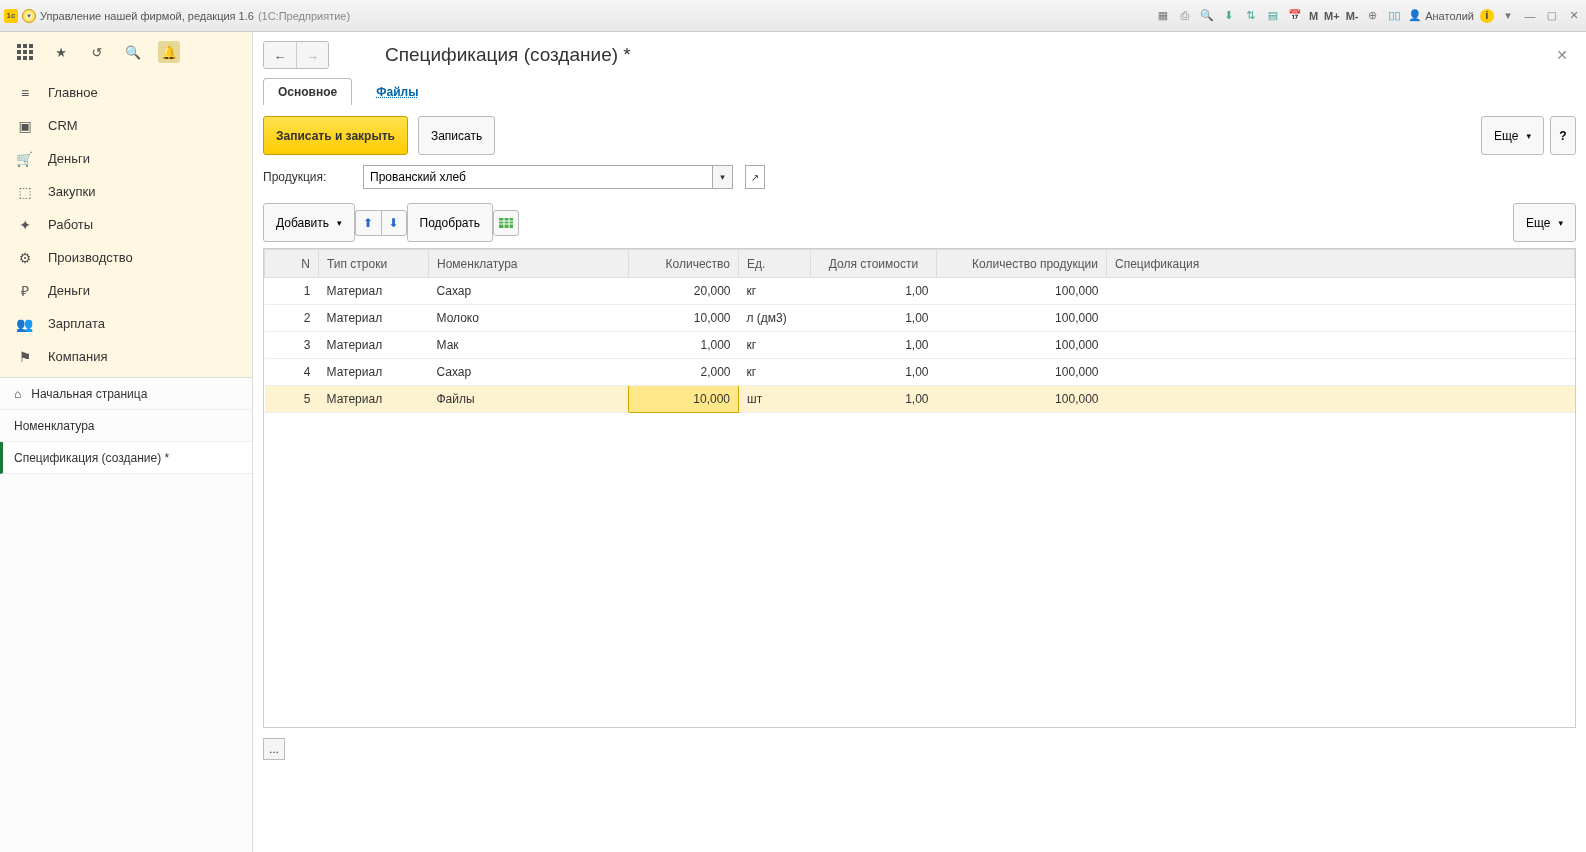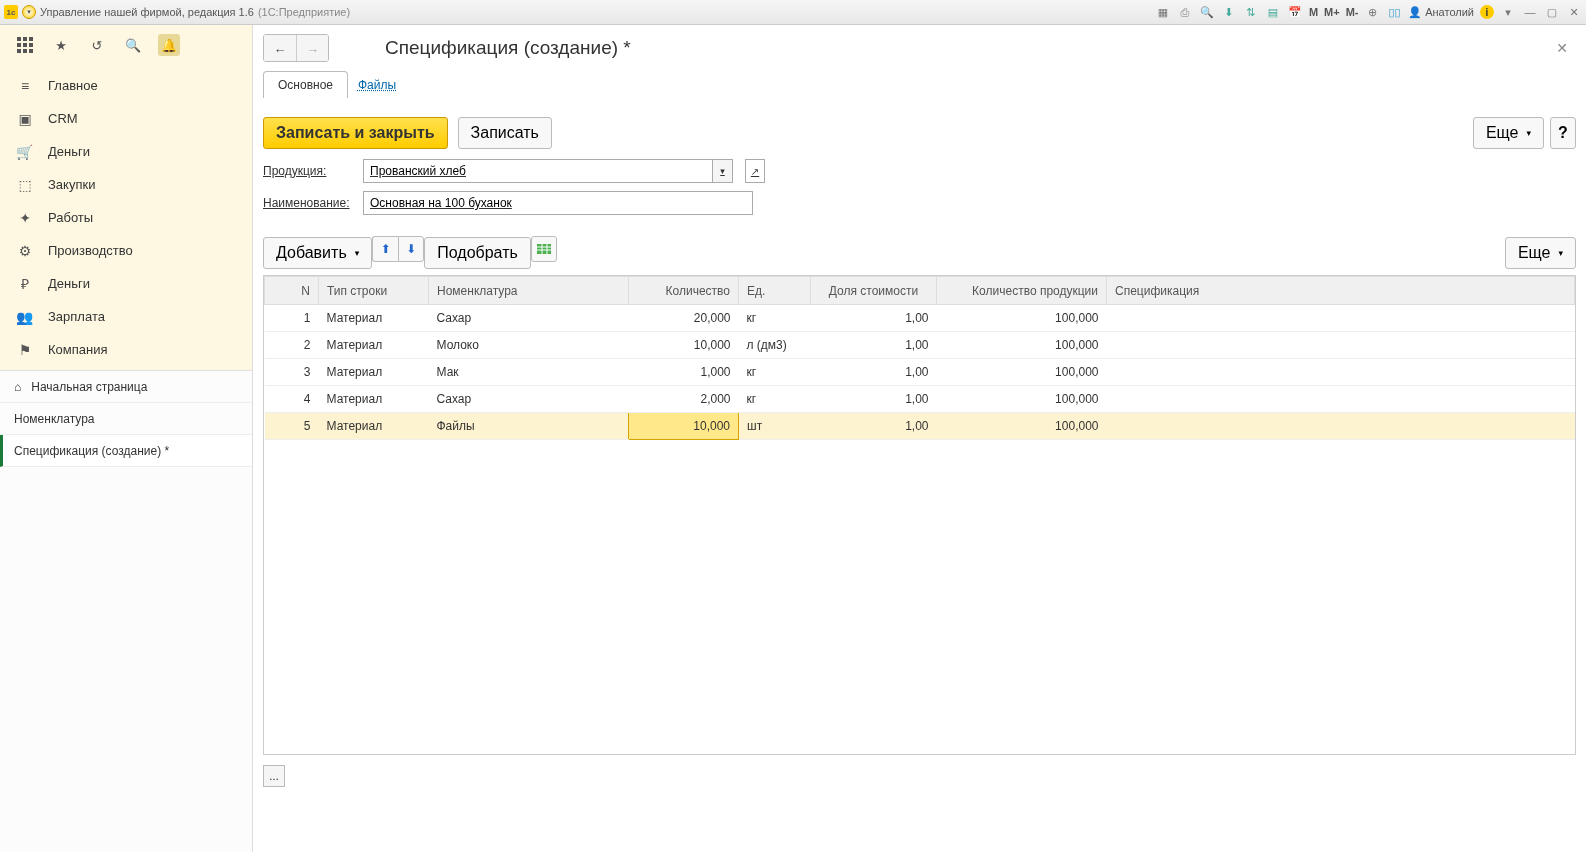--- a/index.html
+++ b/index.html
@@ -1,19 +1,19 @@
 <!DOCTYPE html>
 <html><head>
 <meta charset="utf-8">
 <style>
 * { box-sizing: border-box; margin: 0; padding: 0; }
 body { font-family: Arial, sans-serif; font-size: 13px; background: #fff; color: #333; overflow: hidden; }
 
 
-.titlebar { height: 25px; background: linear-gradient(#f5f5f5, #e8e8e8); border-bottom: 1px solid #ccc; display: flex; align-items: center; padding: 0 4px; font-size: 11px; color: #555; }
+.titlebar { height: 32px; background: linear-gradient(#f5f5f5, #e8e8e8); border-bottom: 1px solid #ccc; display: flex; align-items: center; padding: 0 4px; font-size: 11px; color: #555; }
 .titlebar-left { display: flex; align-items: center; gap: 4px; }
 .titlebar-icon { width: 14px; height: 14px; background: #ffcc00; border-radius: 2px; display:flex; align-items:center; justify-content:center; font-size:8px; font-weight:bold; }
 .titlebar-dd { width:14px; height:14px; background:radial-gradient(#fff,#ffcc00); border-radius:50%; border:1px solid #cc9900; display:flex; align-items:center; justify-content:center; font-size:7px; }
 .titlebar-right { margin-left: auto; display: flex; align-items: center; gap: 6px; }
 .tb-btn { width: 16px; height: 16px; display:flex; align-items:center; justify-content:center; color:#777; font-size:11px; cursor:pointer; }
 .tb-m { font-size:11px; color:#555; font-weight:bold; cursor:pointer; }
 .tb-user { display:flex; align-items:center; gap:3px; font-size:11px; color:#555; cursor:pointer; }
 .tb-info { width:14px; height:14px; background:#ffcc00; border-radius:50%; display:flex; align-items:center; justify-content:center; font-weight:bold; font-size:10px; color:#333; }
 
 .main { display:flex; height: calc(852px - 24px); }
@@ -32,33 +32,33 @@
 
 
 .content { flex:1; display:flex; flex-direction:column; padding: 0 10px 10px 10px; position:relative; }
 .page-header { display:flex; align-items:center; height:46px; }
 .nav-btns { display:flex; border:1px solid #bbb; border-radius:3px; overflow:hidden; }
 .nav-btn { width:32px; height:26px; display:flex; align-items:center; justify-content:center; background:#f5f5f5; cursor:pointer; color:#444; }
 .nav-btn + .nav-btn { border-left:1px solid #ccc; color:#aaa; }
 .page-title { font-size:19px; color:#333; margin-left:56px; }
 .close-x { margin-left:auto; cursor:pointer; color:#888; font-size:14px; padding:4px 8px; }
 
-.tabs { display:flex; gap:0; height:28px; align-items:flex-end; border-bottom:1px solid transparent; }
+.tabs { display:flex; gap:14px; height:28px; align-items:flex-end; border-bottom:1px solid transparent;font-weight:bold; }
 .tab { padding:6px 14px; border:1px solid #ccc; border-bottom:none; border-radius:4px 4px 0 0; background:#f0f0f0; cursor:pointer; font-size:12px; }
 .tab.active { background:#fff; border-color:#bbb; }
 .tab.link { border:none; background:none; color:#0066aa; text-decoration:underline dotted; padding-left:10px; }
 
 .cmdbar { display:flex; align-items:center; gap:10px; padding:10px 0; }
-.btn { height:32px; padding:0 12px; border:1px solid #bbb; border-radius:3px; background:#f8f8f8; cursor:pointer; font-size:16px; display:flex; align-items:center; gap:4px;margin-top:8px; }
+.btn { height:39px; padding:0 12px; border:1px solid #bbb; border-radius:3px; background:#f8f8f8; cursor:pointer; font-size:12px; display:flex; align-items:center; gap:4px; }
 .btn.primary { background:linear-gradient(#ffe14d,#ffcc00); border-color:#cc9900; font-weight:bold; color:#333; }
 .btn.dd::after { content:"▾"; font-size:9px; margin-left:4px; }
 .cmdbar-right { margin-left:auto; display:flex; gap:6px; }
 .btn.help { width:26px; padding:0; justify-content:center; font-weight:bold; }
 
-.field-row { display:flex; align-items:center; gap:8px; margin-bottom:8px;text-decoration:underline; }
+.field-row { display:flex; align-items:center; gap:8px; margin-bottom:8px; }
 .field-label { width:92px; font-size:12px; color:#333; }
 .combo { display:flex;justify-content:center; }
 .combo input { height:24px; border:1px solid #aaa; padding:0 6px; font-size:12px; width:350px; }
 .combo-btn { width:20px; height:24px; border:1px solid #aaa; border-left:none; background:#f5f5f5; cursor:pointer; display:flex; align-items:center; justify-content:center; font-size:9px; }
 .ext-btn { width:20px; height:24px; border:1px solid #aaa; margin-left:4px; background:#fff; cursor:pointer; display:flex; align-items:center; justify-content:center; font-size:10px; }
 .txt { height:24px; border:1px solid #aaa; padding:0 6px; font-size:12px; width:390px; }
 
 .table-cmdbar { display:flex; align-items:center; padding:6px 0; }
 .icon-btn { width:26px; height:26px; border:1px solid #bbb; border-radius:3px; background:#f8f8f8; display:flex; align-items:center; justify-content:center; cursor:pointer; font-size:12px; }
 .icon-btn.up { color:#2266cc; }
@@ -215,24 +215,20 @@
 
     <div class="field-row">
       <span class="field-label">Продукция:</span>
       <div class="combo">
         <input type="text" value="Прованский хлеб" style="">
         <div class="combo-btn">▾</div>
       </div>
       <div class="ext-btn">↗</div>
     </div>
 
-    <div class="field-row">
-      <span class="field-label">Наименование:</span>
-      <input class="txt" type="text" value="Основная на 100 буханок" style="">
-    </div>
 
     <div class="table-cmdbar">
       <button class="btn dd">Добавить</button>
       <div class="icon-btn-pair">
         <div class="icon-btn up">⬆</div>
         <div class="icon-btn down">⬇</div>
       </div>
       <button class="btn">Подобрать</button>
       <div class="icon-btn green">
           <svg width="14" height="10">

